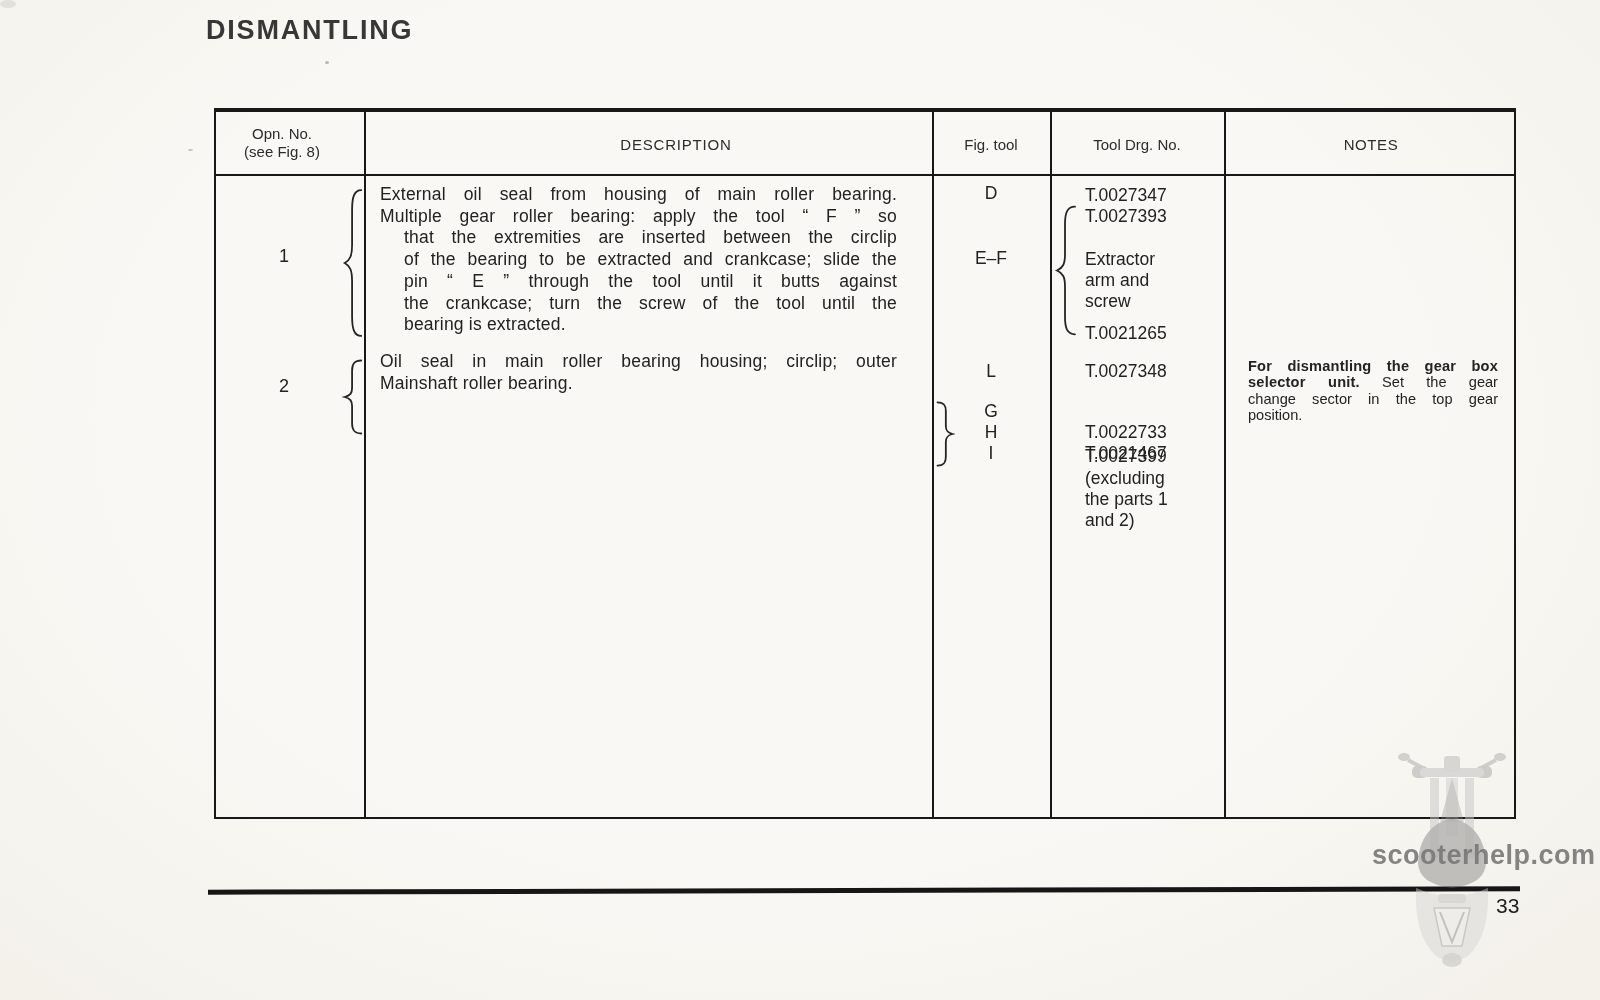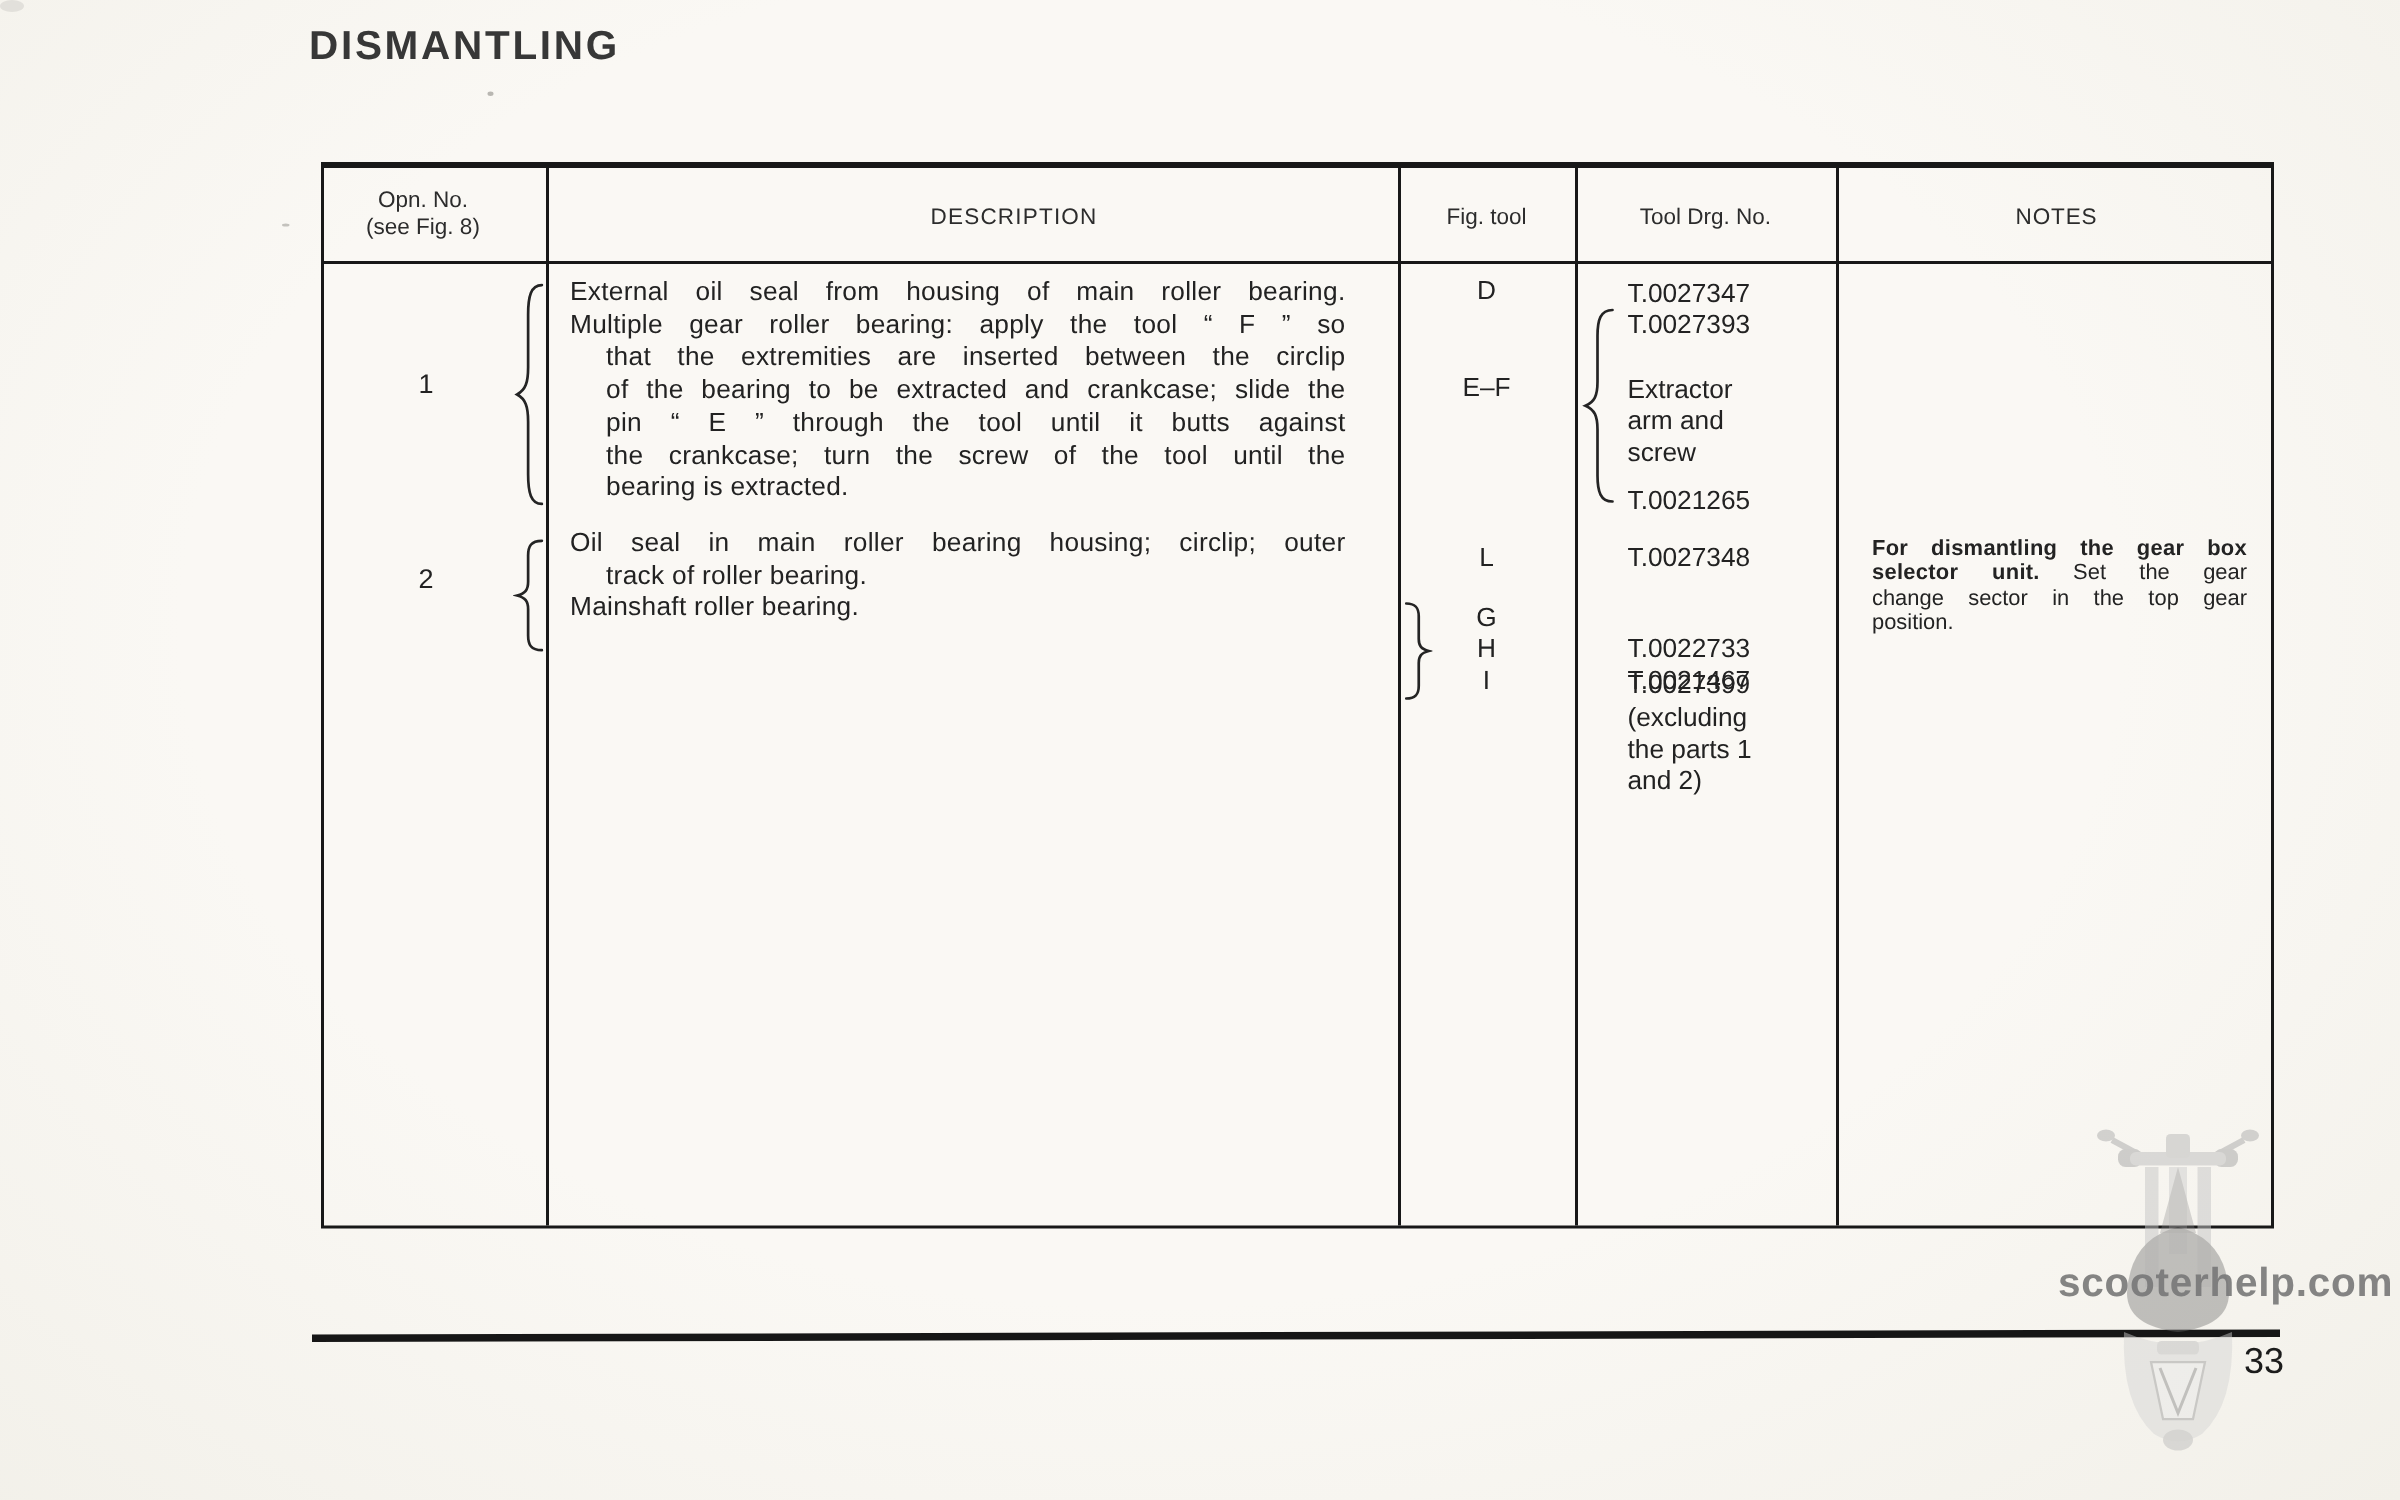--- a/index.html
+++ b/index.html
@@ -51,21 +51,21 @@
   .nline { text-align:justify; text-align-last:justify; }
   .nline.end { text-align-last:left; }
   .nline b { font-weight:bold; letter-spacing:.2px; }
 
   
   .brace { position:absolute; }
   .brace path { fill:none; stroke:#242424; stroke-width:1.8; vector-effect:non-scaling-stroke; stroke-linecap:round; }
 
   
   .rule { left:208px; top:888px; width:1312px; height:5px; background:#161616; transform:rotate(-0.15deg); z-index:2; }
-  .pagenum { left:1496px; top:894px; font-size:24px; color:#1c1c1c; z-index:6; }
+  .pagenum { left:1496px; top:894px; font-size:21px; color:#1c1c1c; z-index:6; }
   .wm-text { left:1372px; top:840px; font-size:27px; font-weight:bold; color:#787878; letter-spacing:.5px; z-index:5; opacity:.9; }
   .wm-scooter { left:1380px; top:722px; width:144px; height:248px; z-index:4; }
 
   
   .speck { position:absolute; border-radius:50%; }
 </style>
 </head>
 <body>
 
 <div class="page">
@@ -117,21 +117,20 @@
     <div class="tline" style="top:179px;">screw</div>
     <div class="tline" style="top:211px;">T.0021265</div>
 
     <div class="cellc" style="left:0; width:136px; top:264px; font-size:18px;">2</div>
     <svg class="brace" style="left:126px; top:247px; width:22px; height:76px;" viewBox="0 0 24 100" preserveAspectRatio="none">
       <path d="M21,2 C13,2 11,7 11,15 L11,38 C11,45 9,48 3,50 C9,52 11,55 11,62 L11,85 C11,93 13,98 21,98"></path>
     </svg>
 
     <div class="desc-block" style="top:239px;">
       <div class="dline">Oil seal in main roller bearing housing; circlip; outer</div>
-      <div class="dline ind end">track of roller bearing.</div>
       <div class="dline end">Mainshaft roller bearing.</div>
     </div>
 
     <div class="cellc" style="left:716px; width:118px; top:249px;">L</div>
     <svg class="brace" style="left:719px; top:289px; width:20px; height:66px;" viewBox="0 0 24 100" preserveAspectRatio="none">
       <path d="M3,2 C11,2 13,7 13,15 L13,38 C13,45 15,48 21,50 C15,52 13,55 13,62 L13,85 C13,93 11,98 3,98"></path>
     </svg>
     <div class="cellc" style="left:716px; width:118px; top:289px;">G</div>
     <div class="cellc" style="left:716px; width:118px; top:310px;">H</div>
     <div class="cellc" style="left:716px; width:118px; top:331px;">I</div>

